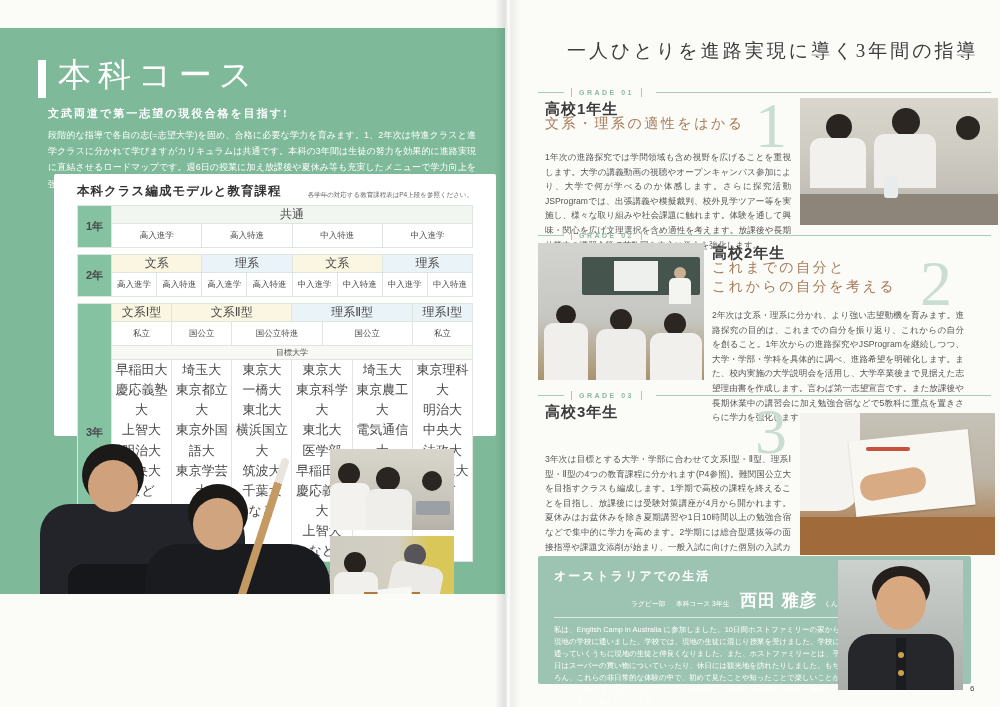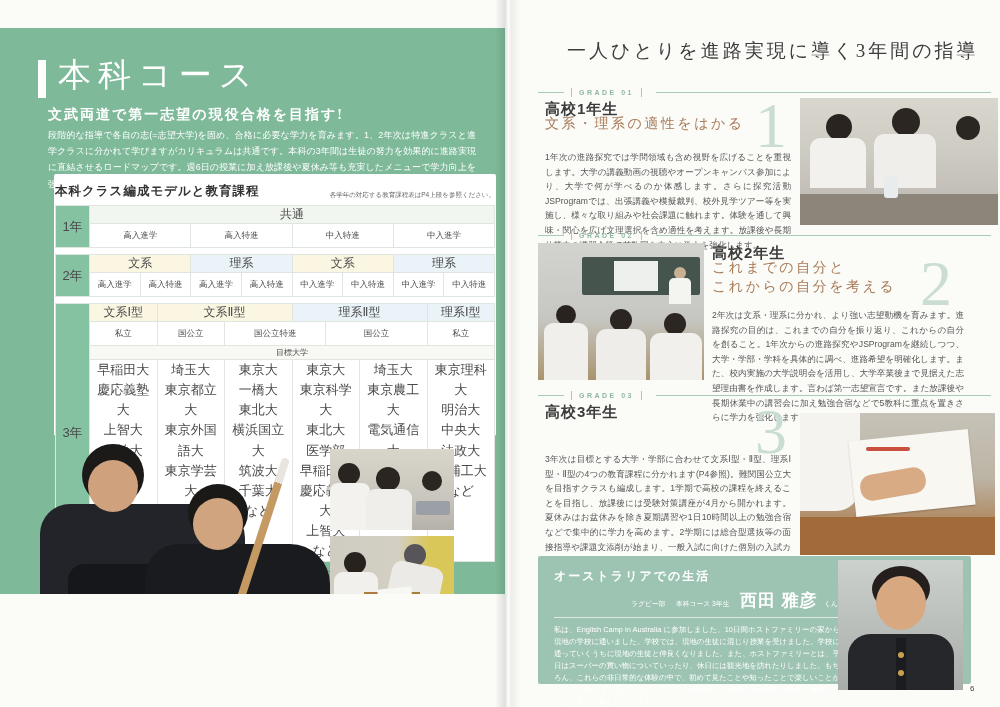--- a/index.html
+++ b/index.html
@@ -6,31 +6,31 @@
   body{width:1000px;height:707px;font-family:"Liberation Sans","DejaVu Sans",sans-serif;background:#f4f3ef;}
   #page{position:relative;width:1000px;height:707px;overflow:hidden;background:#fbfbf8;}
   .c{position:absolute;border-radius:50%;}
   .r{position:absolute;}
 
   
   #left-page{position:absolute;left:0;top:0;width:505px;height:566px;background:#7eb999;overflow:hidden;margin-top:28px;}
   #left-title-row{position:absolute;left:38px;top:28px;display:flex;align-items:flex-start;}
   #left-title-bar{width:8px;height:38px;background:#ffffff;margin-right:12px;margin-top:4px;}
   #left-title{font-family:"Liberation Serif","DejaVu Serif",serif;font-size:33px;font-weight:500;color:#ffffff;letter-spacing:7px;line-height:1.2;}
-  #left-subtitle{position:absolute;left:48px;top:78px;font-family:"Liberation Serif","DejaVu Serif",serif;font-size:14px;font-weight:bold;color:#ffffff;letter-spacing:2px;}
+  #left-subtitle{position:absolute;left:48px;top:78px;font-family:"Liberation Serif","DejaVu Serif",serif;font-size:11px;font-weight:bold;color:#ffffff;letter-spacing:2px;}
   #left-intro{position:absolute;left:48px;top:99px;width:428px;font-size:9px;line-height:1.8;color:#ffffff;text-align:justify;}
 
   
-  #table-box{position:absolute;left:54px;top:146px;width:442px;height:262px;background:#ffffff;border-radius:2px;padding:9px 1px;box-sizing:border-box;}
+  #table-box{position:absolute;left:54px;top:146px;width:442px;height:262px;background:#ffffff;border-radius:2px;padding:9px 23px;box-sizing:border-box;}
   #table-box-header{display:flex;justify-content:space-between;align-items:flex-end;margin-bottom:5px;}
   #table-title{font-family:"Liberation Serif","DejaVu Serif",serif;font-size:12.5px;font-weight:bold;color:#333;letter-spacing:1px;}
   #table-note{font-size:6.5px;color:#666;}
   table.model{border-collapse:collapse;width:100%;table-layout:fixed;margin-bottom:6px;}
   table.model td{border:1px solid #dfe5df;text-align:center;color:#4a4a4a;padding:0 1px;overflow:hidden;}
-  td.ylabel{background:#85c2a2;color:#ffffff;font-weight:normal;font-size:13px;border-color:#85c2a2;width:34px;}
+  td.ylabel{background:#85c2a2;color:#ffffff;font-weight:bold;font-size:11px;border-color:#85c2a2;width:34px;}
   td.hdr{height:16px;font-size:12px;font-weight:normal;background:#f2f6f0;}
   td.hdr.bunkei{background:#fbf6e2;}
   td.hdr.rikei{background:#eaf3f8;}
   td.cell{height:23px;font-size:8.5px;background:#ffffff;}
   td.target{height:13px;font-size:8px;background:#f8f9f4;}
   td.uni{vertical-align:top;font-size:13px;line-height:1.55;padding:3px 1px;background:#ffffff;}
   .preline{white-space:pre-line;}
   #table-footnotes{margin-top:3px;font-size:6.8px;line-height:1.5;color:#4a4a4a;}
 
   

